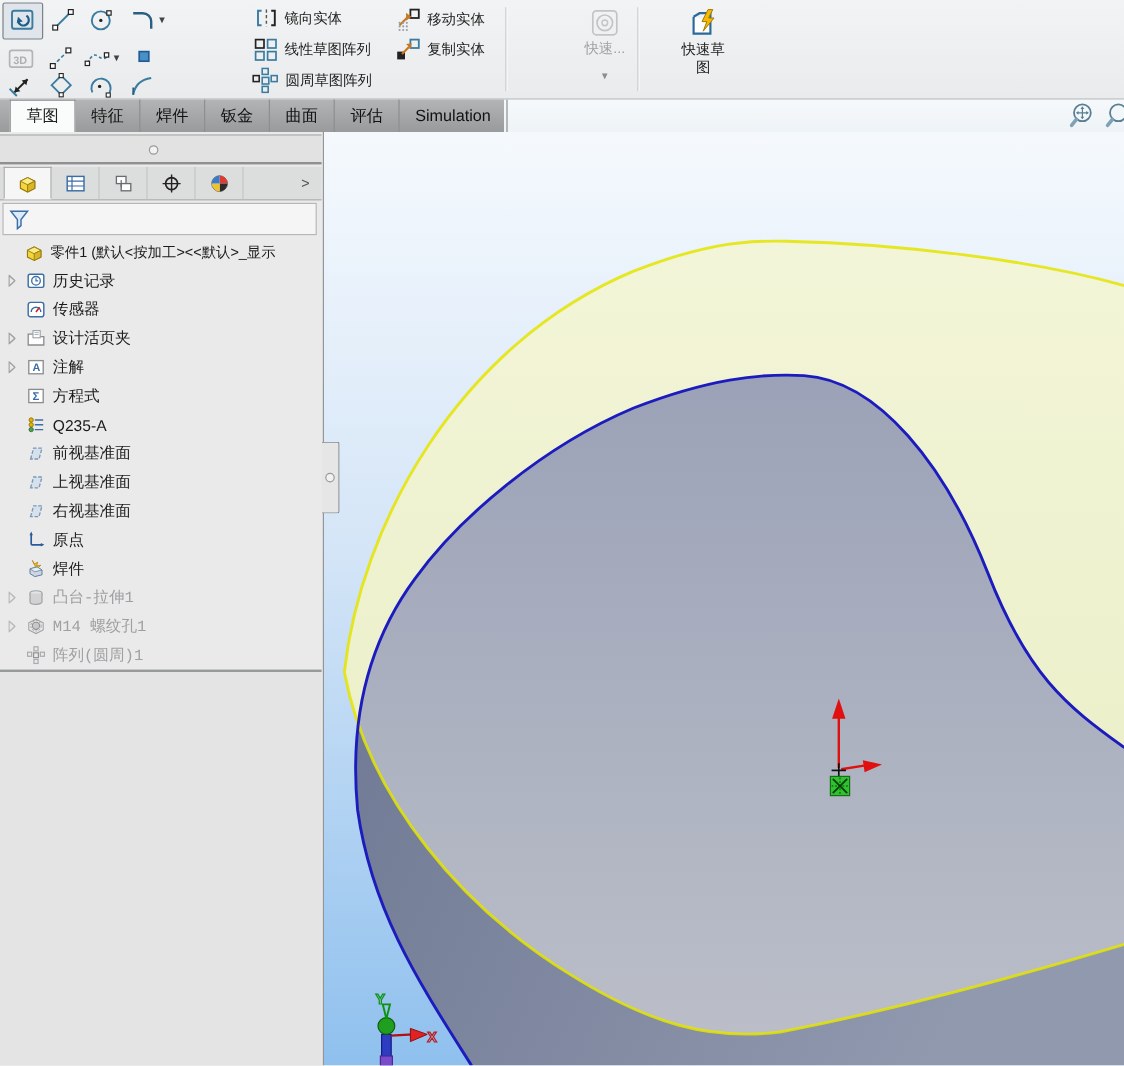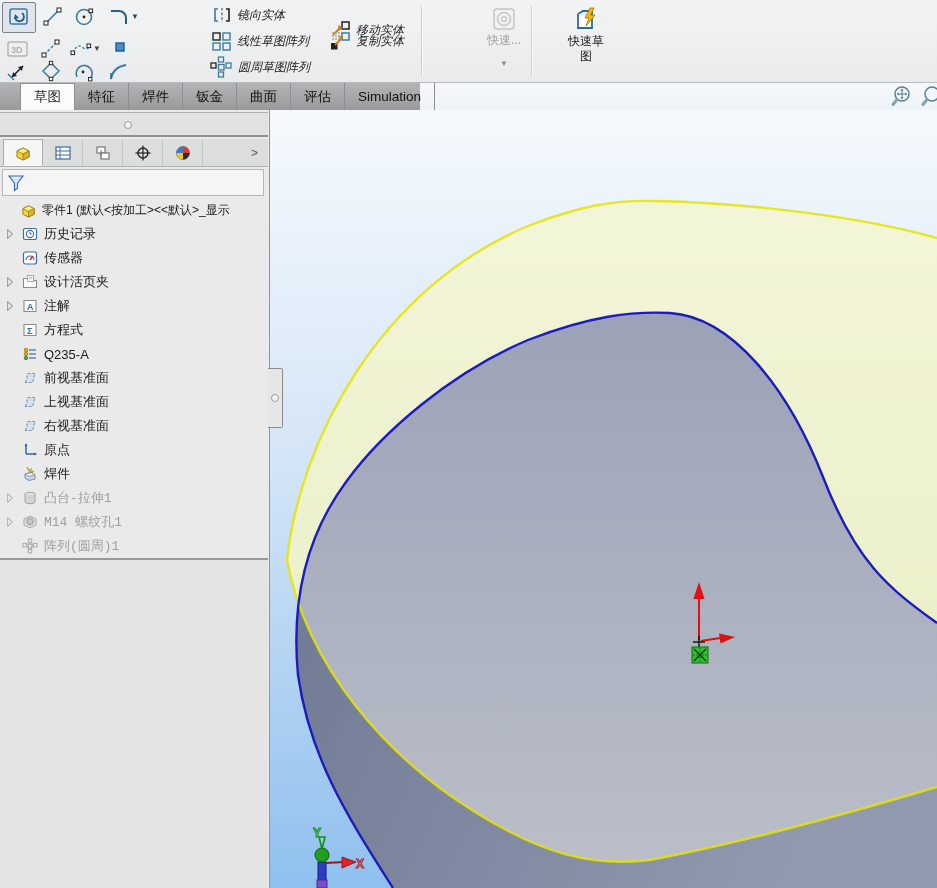--- a/index.html
+++ b/index.html
@@ -4,32 +4,32 @@
 <style>
   * { margin:0; padding:0; box-sizing:border-box; }
   html,body { width:937px; height:888px; overflow:hidden; }
   body { font-family:"Liberation Sans","DejaVu Sans",sans-serif; background:#eef0f0; }
   .window { position:relative; width:937px; height:888px; background:#eef0f0; }
 
   
   .toolbar { position:absolute; left:0; top:0; width:937px; height:83px; background:linear-gradient(#f2f3f4,#e9ebec); border-bottom:1px solid #b9bcbe; }
   .tcell { position:absolute; width:30px; height:26px; display:flex; align-items:center; justify-content:center; }
   .pressed { border:1px solid #7a8187; background:#dfe5ea; border-radius:2px; }
-  .tlabel { font-size:12px; color:#222; white-space:nowrap;font-style:italic; }
+  .tlabel { font-size:12px; color:#222; white-space:nowrap; }
   .bigbtn { position:absolute; top:3px; height:77px; display:flex; flex-direction:column; align-items:center; justify-content:flex-start; }
   .bigbtn .wrap { font-size:12px; color:#222; text-align:center; line-height:15px; width:44px; }
   .grayed { color:#a0a2a4 !important; }
   .vsep { position:absolute; top:6px; width:1px; height:70px; background:#cdd0d2; box-shadow:1px 0 0 #fafafa; }
   .rowbtn { position:absolute; display:flex; align-items:center; gap:5px; }
   .caret { font-size:8px; color:#444; line-height:8px; }
 
   
   .tabbar { position:absolute; left:0; top:83px; width:937px; height:27px; background:linear-gradient(#b3b4b5,#989a9b); }
   .tabbar-right { position:absolute; left:420px; top:0; width:517px; height:27px; background:linear-gradient(#f6f9fb,#eef3f7); }
-  .tabs { position:absolute; left:20px; top:0; height:27px; display:flex; }
+  .tabs { position:absolute; left:8px; top:0; height:27px; display:flex; }
   .tab { height:27px; padding:0 13px; display:flex; align-items:center; font-size:13.5px; color:#111; border-right:1px solid #8d8f90; }
   .tab.active { background:#fafbfb; color:#222; border:1px solid #8d8f90; border-bottom:none; }
   .hud-icons { position:absolute; right:-2px; top:1px; }
 
   
   .panel { position:absolute; left:0; top:110px; width:270px; height:778px; background:#eaeaea; border-right:1px solid #939596; }
   .panel-topbar { position:absolute; left:0; top:2px; width:268px; height:25px; background:#e2e2e2; border-top:1px solid #adadad; border-bottom:2px solid #8f9091; }
   .grip { position:absolute; left:124px; top:8px; width:8px; height:8px; border:1px solid #9a9a9a; border-radius:50%; background:#f2f2f2; }
   .ptabs { position:absolute; left:0; top:29px; width:268px; height:28px; background:#dcdddd; border-bottom:1px solid #aeb0b1; display:flex; align-items:stretch; padding-left:3px; }
   .ptab { width:40px; display:flex; align-items:center; justify-content:center; border-right:1px solid #c4c6c7; }
@@ -163,21 +163,21 @@
       <svg width="24" height="22" viewBox="0 0 24 22">
         <rect x="9.5" y="8.5" width="5.5" height="5.5" fill="none" stroke="#3a7ca0" stroke-width="1.3"></rect>
         <rect x="2" y="7" width="5" height="5" fill="none" stroke="#222" stroke-width="1.3"></rect>
         <rect x="17" y="7" width="5" height="5" fill="none" stroke="#3a7ca0" stroke-width="1.3"></rect>
         <rect x="9.5" y="16" width="5" height="5" fill="none" stroke="#3a7ca0" stroke-width="1.3"></rect>
         <rect x="9.5" y="1" width="5" height="5" fill="none" stroke="#3a7ca0" stroke-width="1.3"></rect>
       </svg>
       <span class="tlabel">圆周草图阵列</span>
     </div>
 
-    <div class="rowbtn" style="left:329px;top:20px;">
+    <div class="rowbtn" style="left:329px;top:6px;">
       <svg width="22" height="20" viewBox="0 0 22 20">
         <rect x="13" y="2" width="7" height="7" fill="none" stroke="#222" stroke-width="1.5"></rect>
         <line x1="4" y1="15" x2="12" y2="7" stroke="#c87820" stroke-width="1.8"></line>
         <path d="M13,6 l-5.5,0.8 l4.7,4.7 Z" fill="#c87820" transform="rotate(45 11 8)"></path>
         <g fill="#9aa0a6">
           <circle cx="4" cy="13" r="0.9"></circle>
             <circle cx="7" cy="13" r="0.9"></circle>
             <circle cx="10" cy="13" r="0.9"></circle>
           <circle cx="4" cy="16" r="0.9"></circle>
             <circle cx="7" cy="16" r="0.9"></circle>

